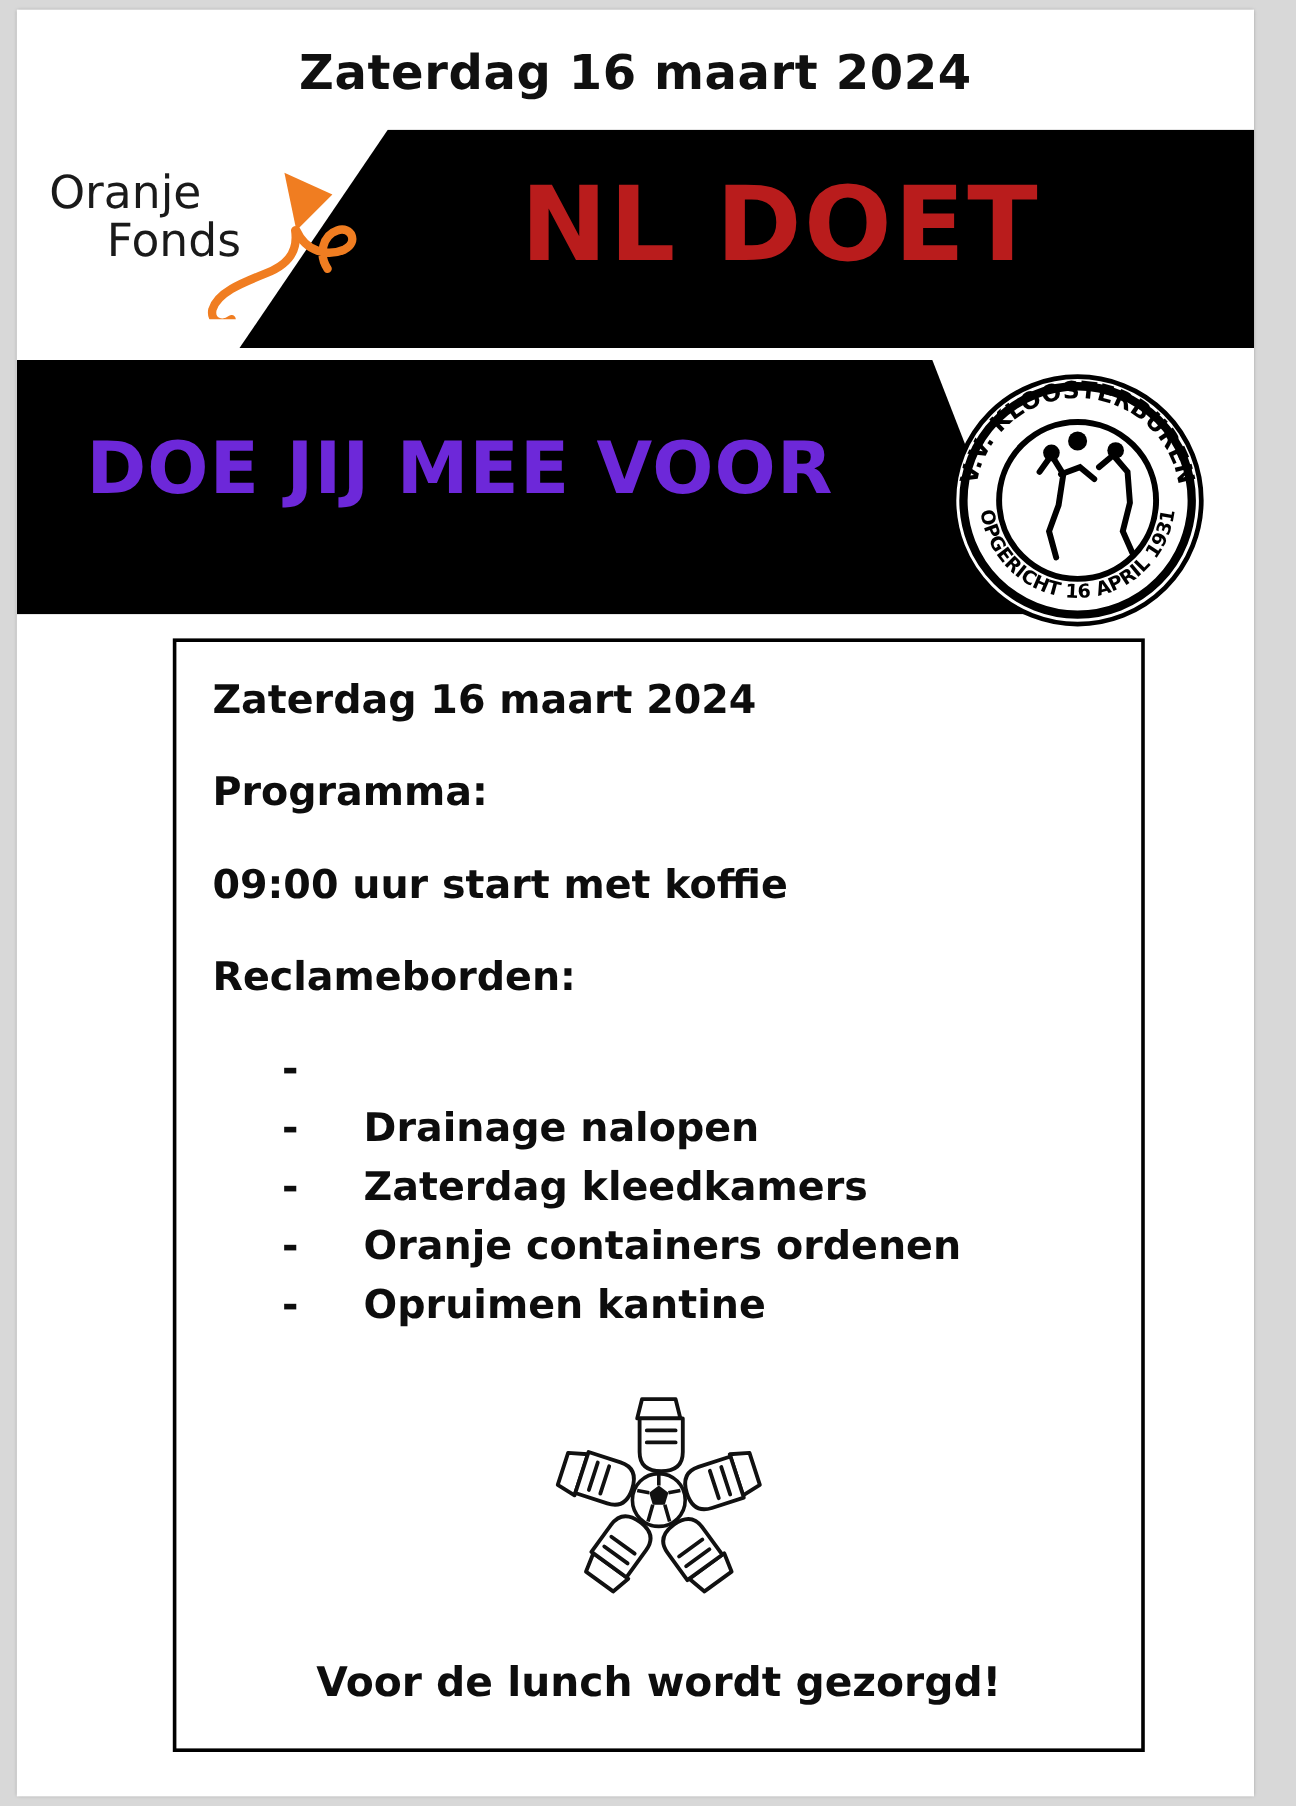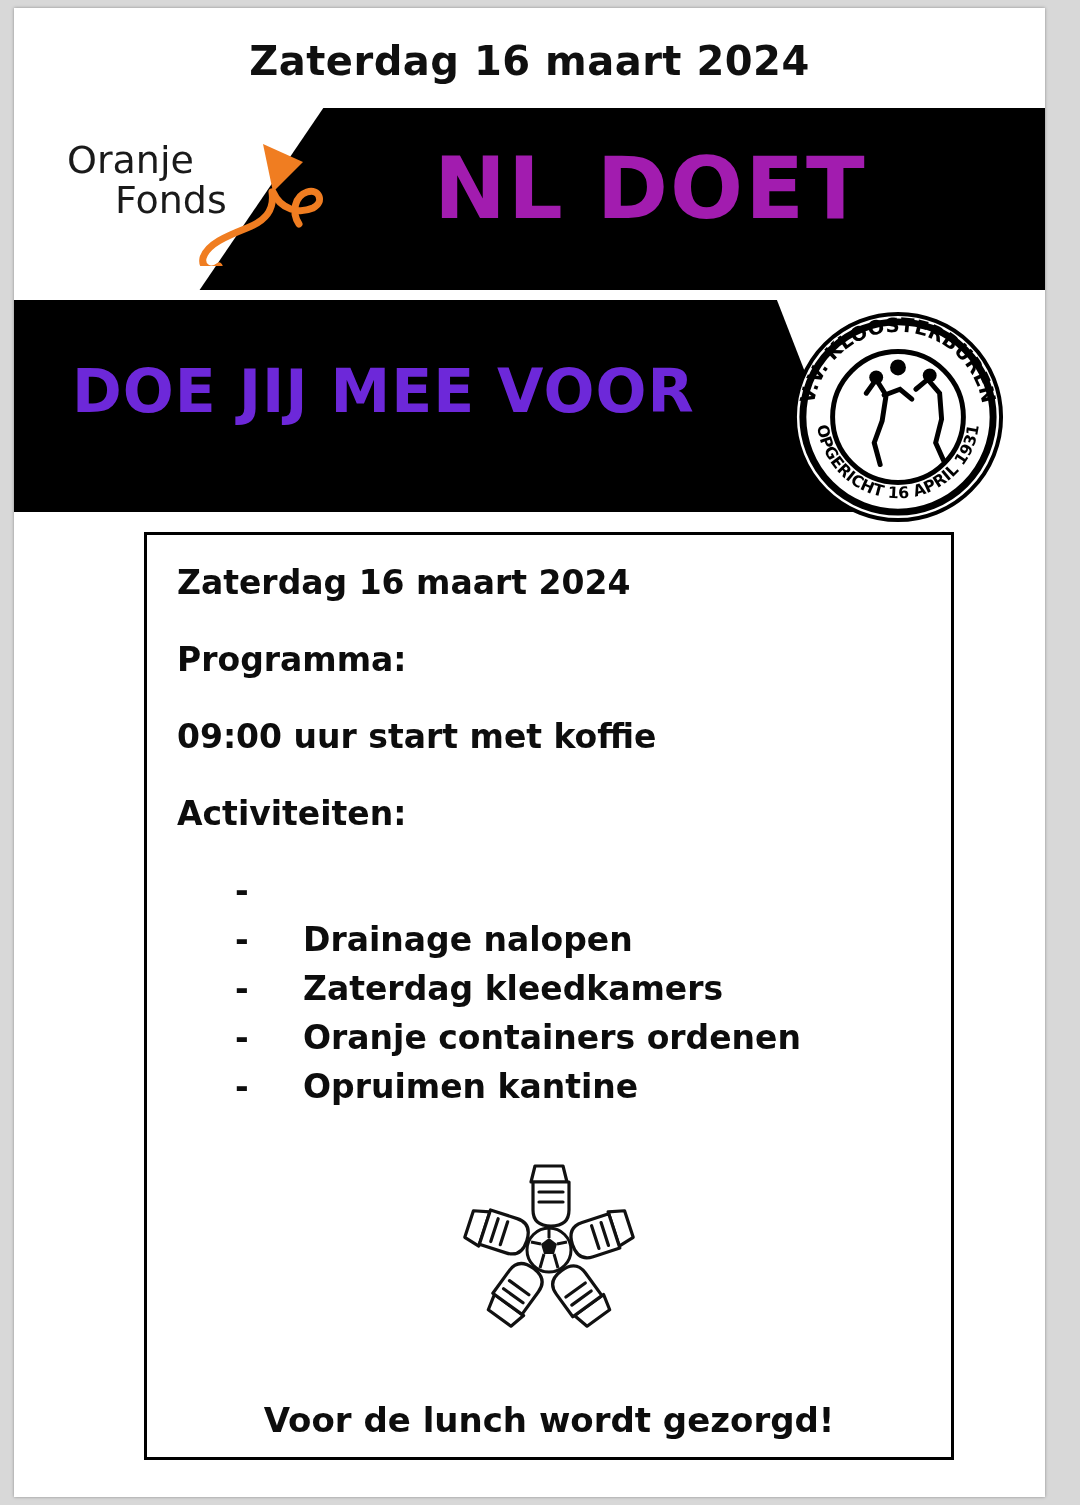--- a/index.html
+++ b/index.html
@@ -44,41 +44,41 @@
   .band-black {
     position: absolute;
     left: 0; top: 0;
     width: 100%;
     height: 182px;
     background: #000;
     clip-path: polygon(30% 0, 100% 0, 100% 100%, 18% 100%);
   }
   .logo-area {
     position: absolute;
-    left: 53px;
+    left: 27px;
     top: 18px;
     width: 300px;
     height: 140px;
     text-decoration: underline;
   }
   .logo-text {
     position: absolute;
     left: 0; top: 14px;
     font-family: "DejaVu Sans", sans-serif;
     font-size: 38px;
     line-height: 40px;
     font-weight: normal;
     color: #1a1a1a;
   }
   .logo-text .l2 { display:block;margin-left:48px; }
   .nl-doet {
     position: absolute;
     left: 420px;
     top: 30px;
-    color: #a21caf;
+    color: #b91c1c;
     font-size: 86px;
     font-weight: bold;
     letter-spacing: 2px;
     font-family: "DejaVu Sans", sans-serif;
   }
 
   
   .band2-wrap {
     position: relative;
     height: 222px;
@@ -151,21 +151,20 @@
     height: 250px;
     display: flex;
     align-items: center;
     justify-content: center;
   }
   .lunch {
     text-align: center;
     font-size: 34px;
     font-weight: bold;
     color: #0d0d0d;
-    margin-top: 18px;
   }
 </style>
 </head>
 <body>
 
 <div class="poster">
 
   <div class="date-line">Zaterdag 16 maart 2024</div>
 
   <div class="band-wrap">
@@ -210,21 +209,21 @@
       <path d="M128 82 l12 -10 l12 14 l2 26 l-6 24 l8 18" stroke="#000" stroke-width="5" fill="none" stroke-linecap="round"></path>
       <circle cx="88" cy="70" r="7" fill="#000"></circle>
       <circle cx="142" cy="68" r="7" fill="#000"></circle>
     </svg>
   </div>
 
   <div class="box">
     <p>Zaterdag 16 maart 2024</p>
     <p>Programma:</p>
     <p>09:00 uur start met koffie</p>
-    <p>Activiteiten:</p>
+    <p>Reclameborden:</p>
 
     <ul class="acts">
       <li>
         <span class="dash">-</span>
       </li>
       <li>
         <span class="dash">-</span>
         <span>Drainage nalopen</span>
       </li>
       <li>

